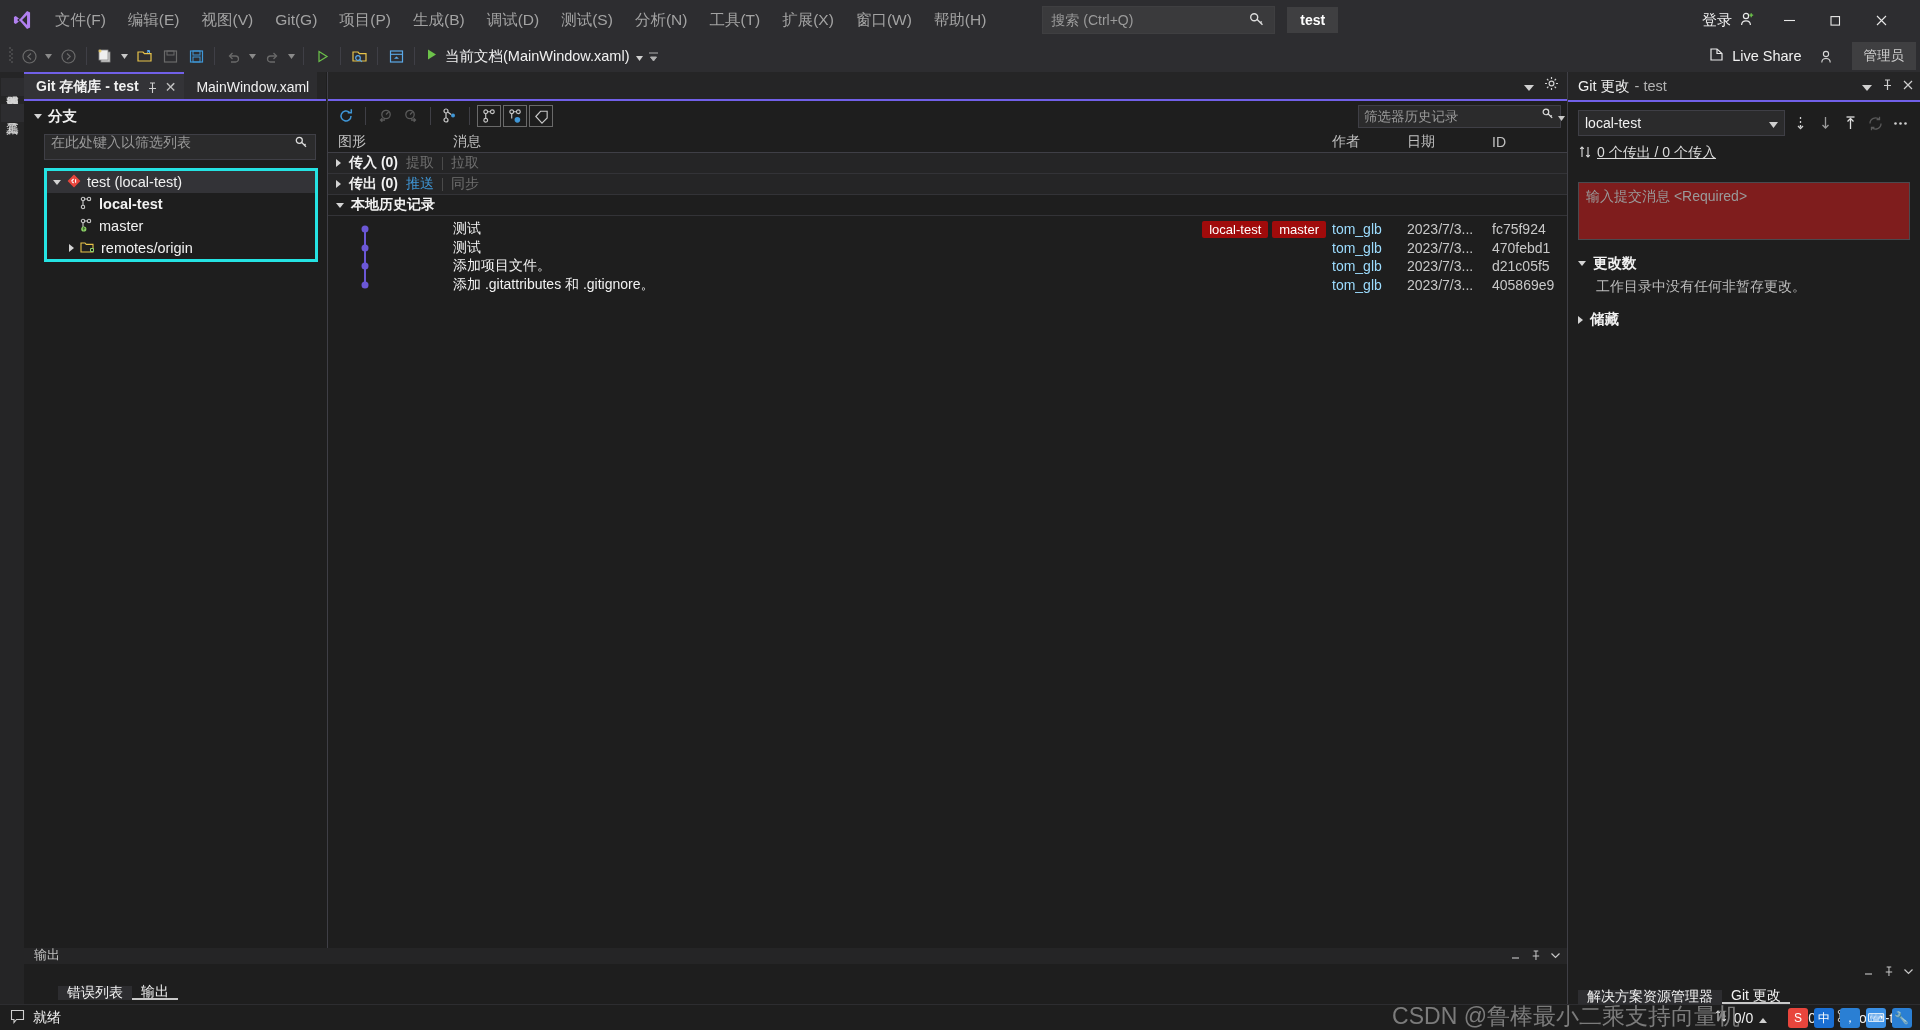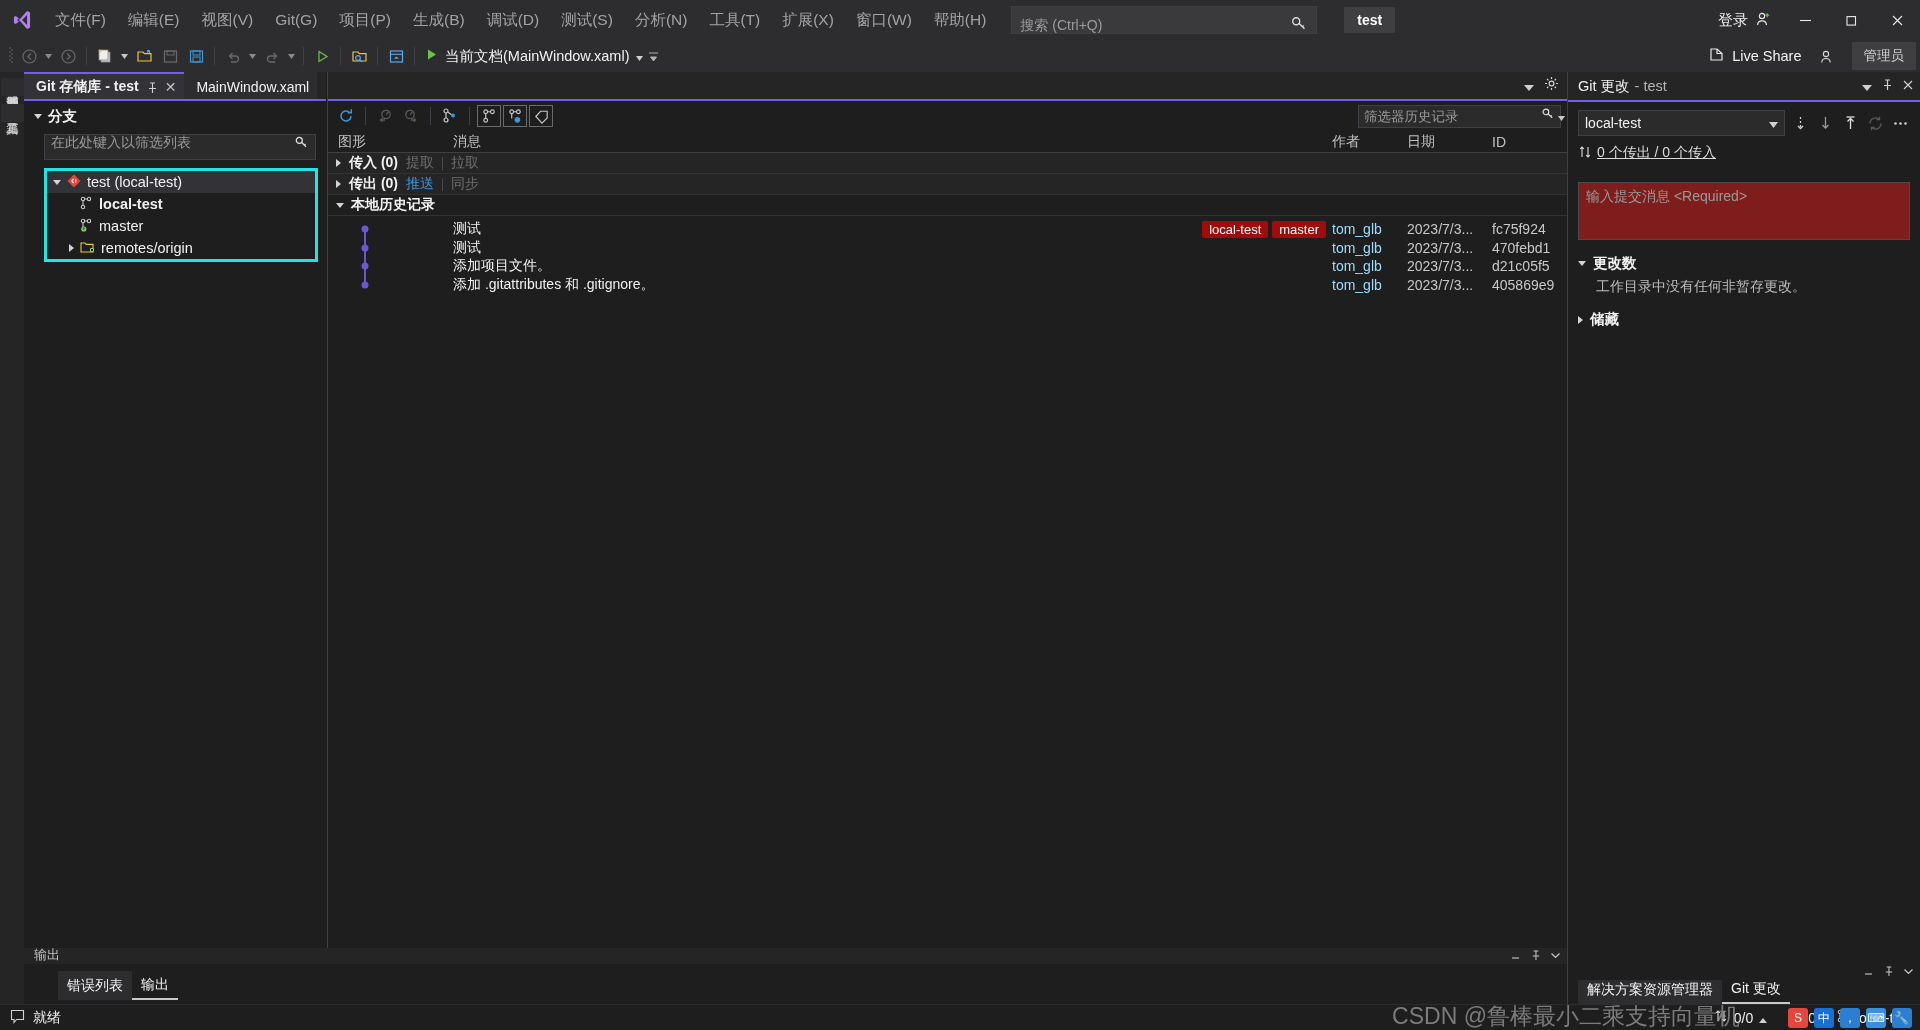--- a/index.html
+++ b/index.html
@@ -12,26 +12,26 @@
   }
   .app{ position:relative; width:1920px; height:1030px; display:flex; flex-direction:column; }
 
   
   .titlebar{ height:40px; background:#2d2d30; display:flex; align-items:center; flex:0 0 40px; }
   .vs-logo{ width:44px; height:40px; display:flex; align-items:center; justify-content:center; }
   .vs-logo svg{ width:22px; height:22px; }
   .menubar{ display:flex; align-items:center; height:40px; }
   .menu-item{ font-size:15.5px; color:#a3a3a3; padding:0 11px; height:40px; display:flex; align-items:center; cursor:default; white-space:nowrap; }
   .search-wrap{ margin-left:14px; position:relative; }
-  .search-box{ width:306px; height:28px; background:#3a3a3c; border:1px solid #3f3f41; display:flex; align-items:flex-end; padding:0 8px; }
+  .search-box{ width:233px; height:28px; background:#3a3a3c; border:1px solid #3f3f41; display:flex; align-items:center; padding:0 8px;margin-left:31px; }
   .search-box input{ flex:1; background:transparent; border:none; outline:none; color:#b9b9b9; font-size:14px; font-family:inherit; }
   .search-box input::placeholder{ color:#9b9b9b; }
   .key-icon{ width:18px; height:18px; }
-  .proj-chip{ margin-left:27px; background:#3f3f41; height:26px; min-width:50px; padding:0 13px; display:flex; align-items:center; justify-content:center; font-size:14px; font-weight:bold; color:#fff;text-align:center; }
-  .tb-right{ margin-left:auto; display:flex; align-items:center; height:40px; padding-right:0; }
+  .proj-chip{ margin-left:12px; background:#3f3f41; height:26px; min-width:50px; padding:0 13px; display:flex; align-items:center; justify-content:center; font-size:14px; font-weight:bold; color:#fff;text-align:center; }
+  .tb-right{ margin-left:auto; display:flex; align-items:center; height:40px; padding-right:16px; }
   .signin{ display:flex; align-items:center; gap:6px; font-size:15px; color:#f1f1f1; padding:0 10px; height:30px; }
   .wbtn{ width:46px; height:40px; display:flex; align-items:center; justify-content:center; }
   .wbtn svg{ width:13px; height:13px; }
 
   
   .toolbar{ height:32px; background:#2d2d30; display:flex; align-items:center; flex:0 0 32px; padding-left:6px; }
   .grip{ width:10px; height:20px; display:flex; align-items:center; justify-content:center; }
   .tb-ico{ width:26px; height:24px; display:flex; align-items:center; justify-content:center; }
   .tb-ico svg{ width:17px; height:17px; }
   .tb-caret{ width:13px; height:24px; display:flex; align-items:center; justify-content:center; }
@@ -130,21 +130,21 @@
   .chk-row{ display:flex; align-items:center; gap:7px; font-size:14px; color:#f1f1f1; }
   .chkbox{ width:13px;height:13px;border:1px solid #c8c8c8;background:transparent; }
   .gc-section{ margin-top:14px; display:flex; align-items:center; gap:7px; font-size:14.5px; font-weight:bold; }
   .gc-note{ margin-top:5px; padding-left:18px; font-size:14px; color:#bdbdbd; }
 
   
   .outpane{ flex:0 0 56px; background:#1e1e1e; display:flex; flex-direction:column;gap:12px; }
   .outbar{ height:16px; display:flex; align-items:center; justify-content:flex-end; padding-right:6px; gap:9px; background:#252526; position:relative; }
   .outlabel{ position:absolute; left:10px; top:-2px; font-size:13px; color:#c0c0c0; }
   .outtabs{ height:24px; display:flex; align-items:flex-end; padding-left:34px; gap:0; }
-  .otab{ height:29px; display:flex; align-items:center; padding:0 9px; font-size:14px; color:#f1f1f1; background:#2d2d30; }
+  .otab{ height:14px; display:flex; align-items:center; padding:0 9px; font-size:14px; color:#f1f1f1; background:#2d2d30; }
   .otab.active{ background:#1e1e1e; border-bottom:2px solid #c8c8c8; }
   .rtabs{ height:24px; display:flex; align-items:flex-end; padding-left:10px; }
 
   
   .statusbar{ height:26px; background:#1e1e1e; display:flex; align-items:center; flex:0 0 26px; font-size:14px; color:#f1f1f1; border-top:1px solid #2d2d30; }
   .sb-left{ display:flex; align-items:center; gap:8px; padding-left:10px; }
   .sb-right{ margin-left:auto; display:flex; align-items:center; gap:20px; padding-right:8px; }
   .sb-grp{ display:flex; align-items:center; gap:6px; }
   .watermark{ position:absolute; right:180px; bottom:-2px; font-size:23px; color:#9a9a9a; opacity:.75; white-space:nowrap; font-family:"Liberation Sans",sans-serif; pointer-events:none; }
   .ime{ position:absolute; right:8px; bottom:2px; display:flex; align-items:center; gap:6px; }

